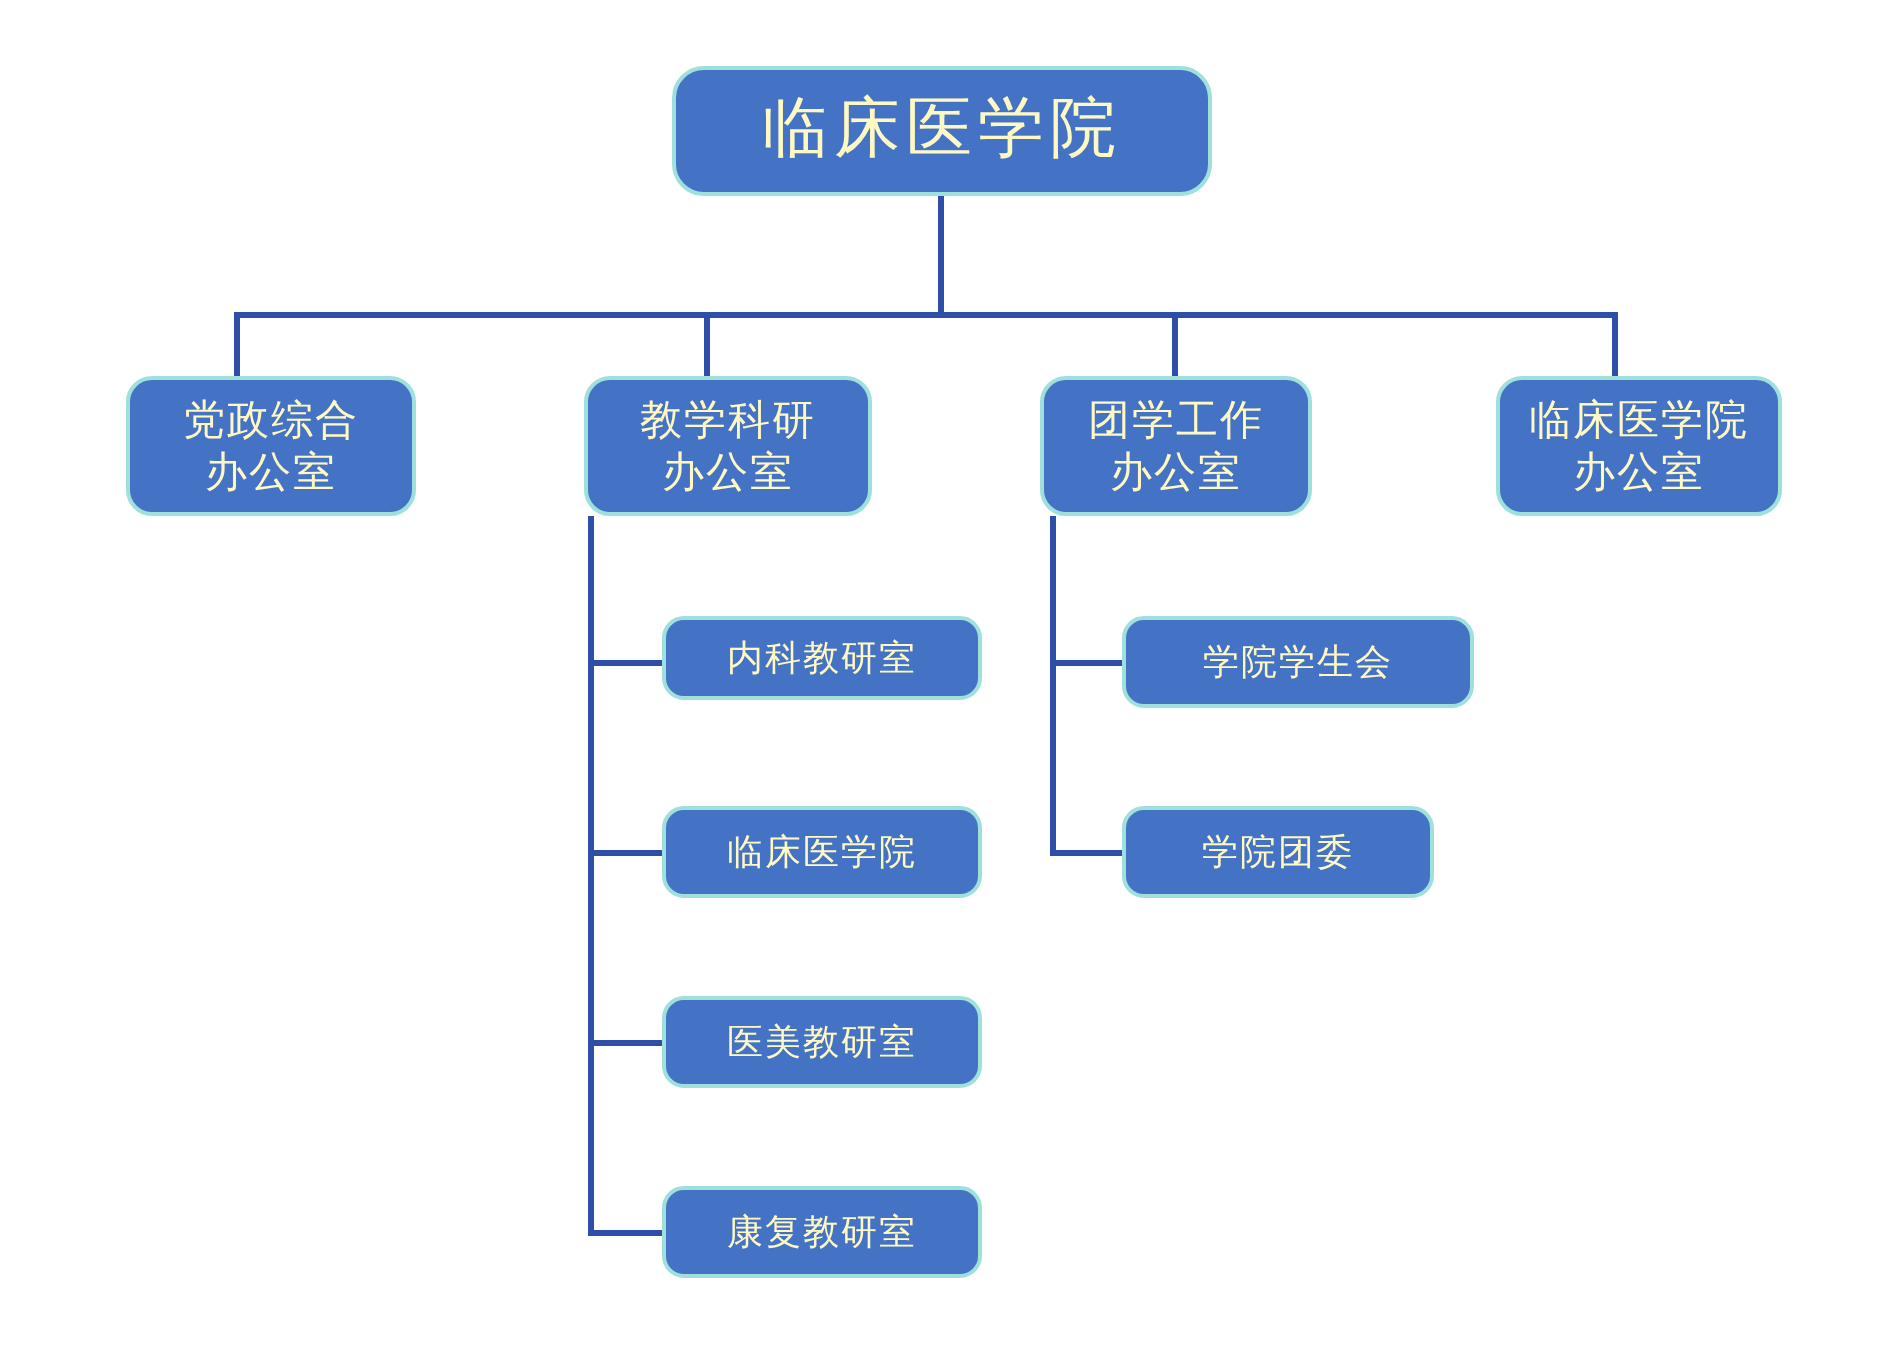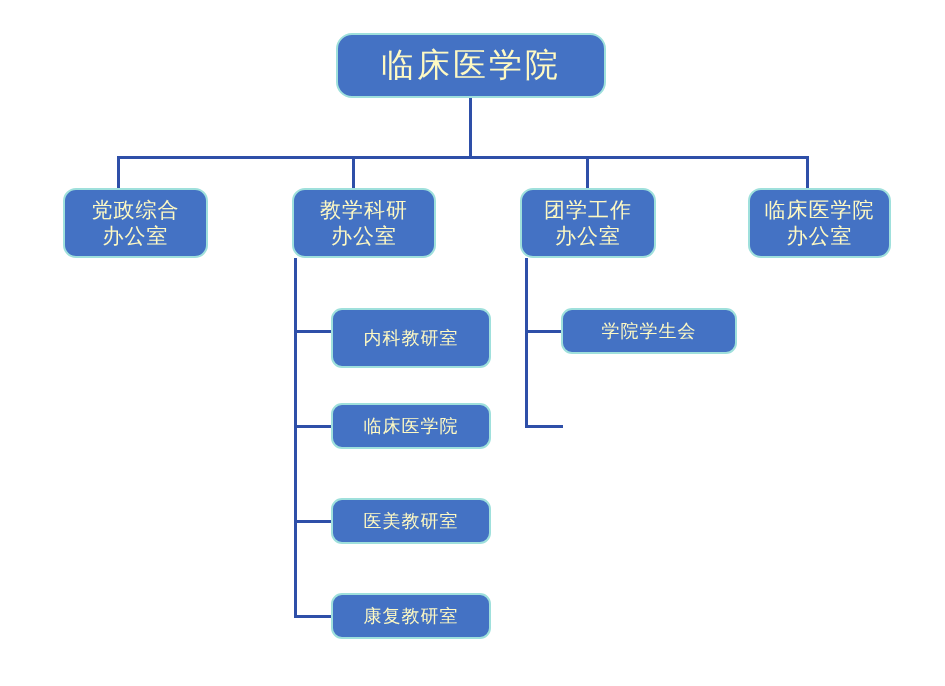--- a/index.html
+++ b/index.html
@@ -84,28 +84,29 @@
 
   <div class="node dept" style="left:748px; top:188px; width:143px; height:70px;">临床医学院
 办公室</div>
 
   <div class="line v" style="left:294px; top:258px; width:3px; height:360px;"></div>
   <div class="line h" style="left:294px; top:330px; width:38px; height:3px;"></div>
   <div class="line h" style="left:294px; top:425px; width:38px; height:3px;"></div>
   <div class="line h" style="left:294px; top:520px; width:38px; height:3px;"></div>
   <div class="line h" style="left:294px; top:615px; width:38px; height:3px;"></div>
 
-  <div class="node sub" style="left:331px; top:308px; width:160px; height:60px;">内科教研室</div>
+  <div class="node sub" style="left:331px; top:308px; width:160px; height:42px;">内科教研室</div>
 
   <div class="node sub" style="left:331px; top:403px; width:160px; height:46px;">临床医学院</div>
 
   <div class="node sub" style="left:331px; top:498px; width:160px; height:46px;">医美教研室</div>
 
   <div class="node sub" style="left:331px; top:593px; width:160px; height:46px;">康复教研室</div>
 
   <div class="line v" style="left:525px; top:258px; width:3px; height:170px;"></div>
   <div class="line h" style="left:525px; top:330px; width:38px; height:3px;"></div>
   <div class="line h" style="left:525px; top:425px; width:38px; height:3px;"></div>
 
   <div class="node sub" style="left:561px; top:308px; width:176px; height:46px;">学院学生会</div>
 
+  <div class="node sub" style="left:561px; top:403px; width:156px; height:46px;">学院团委</div>
 
 </div>
 
 </body></html>

